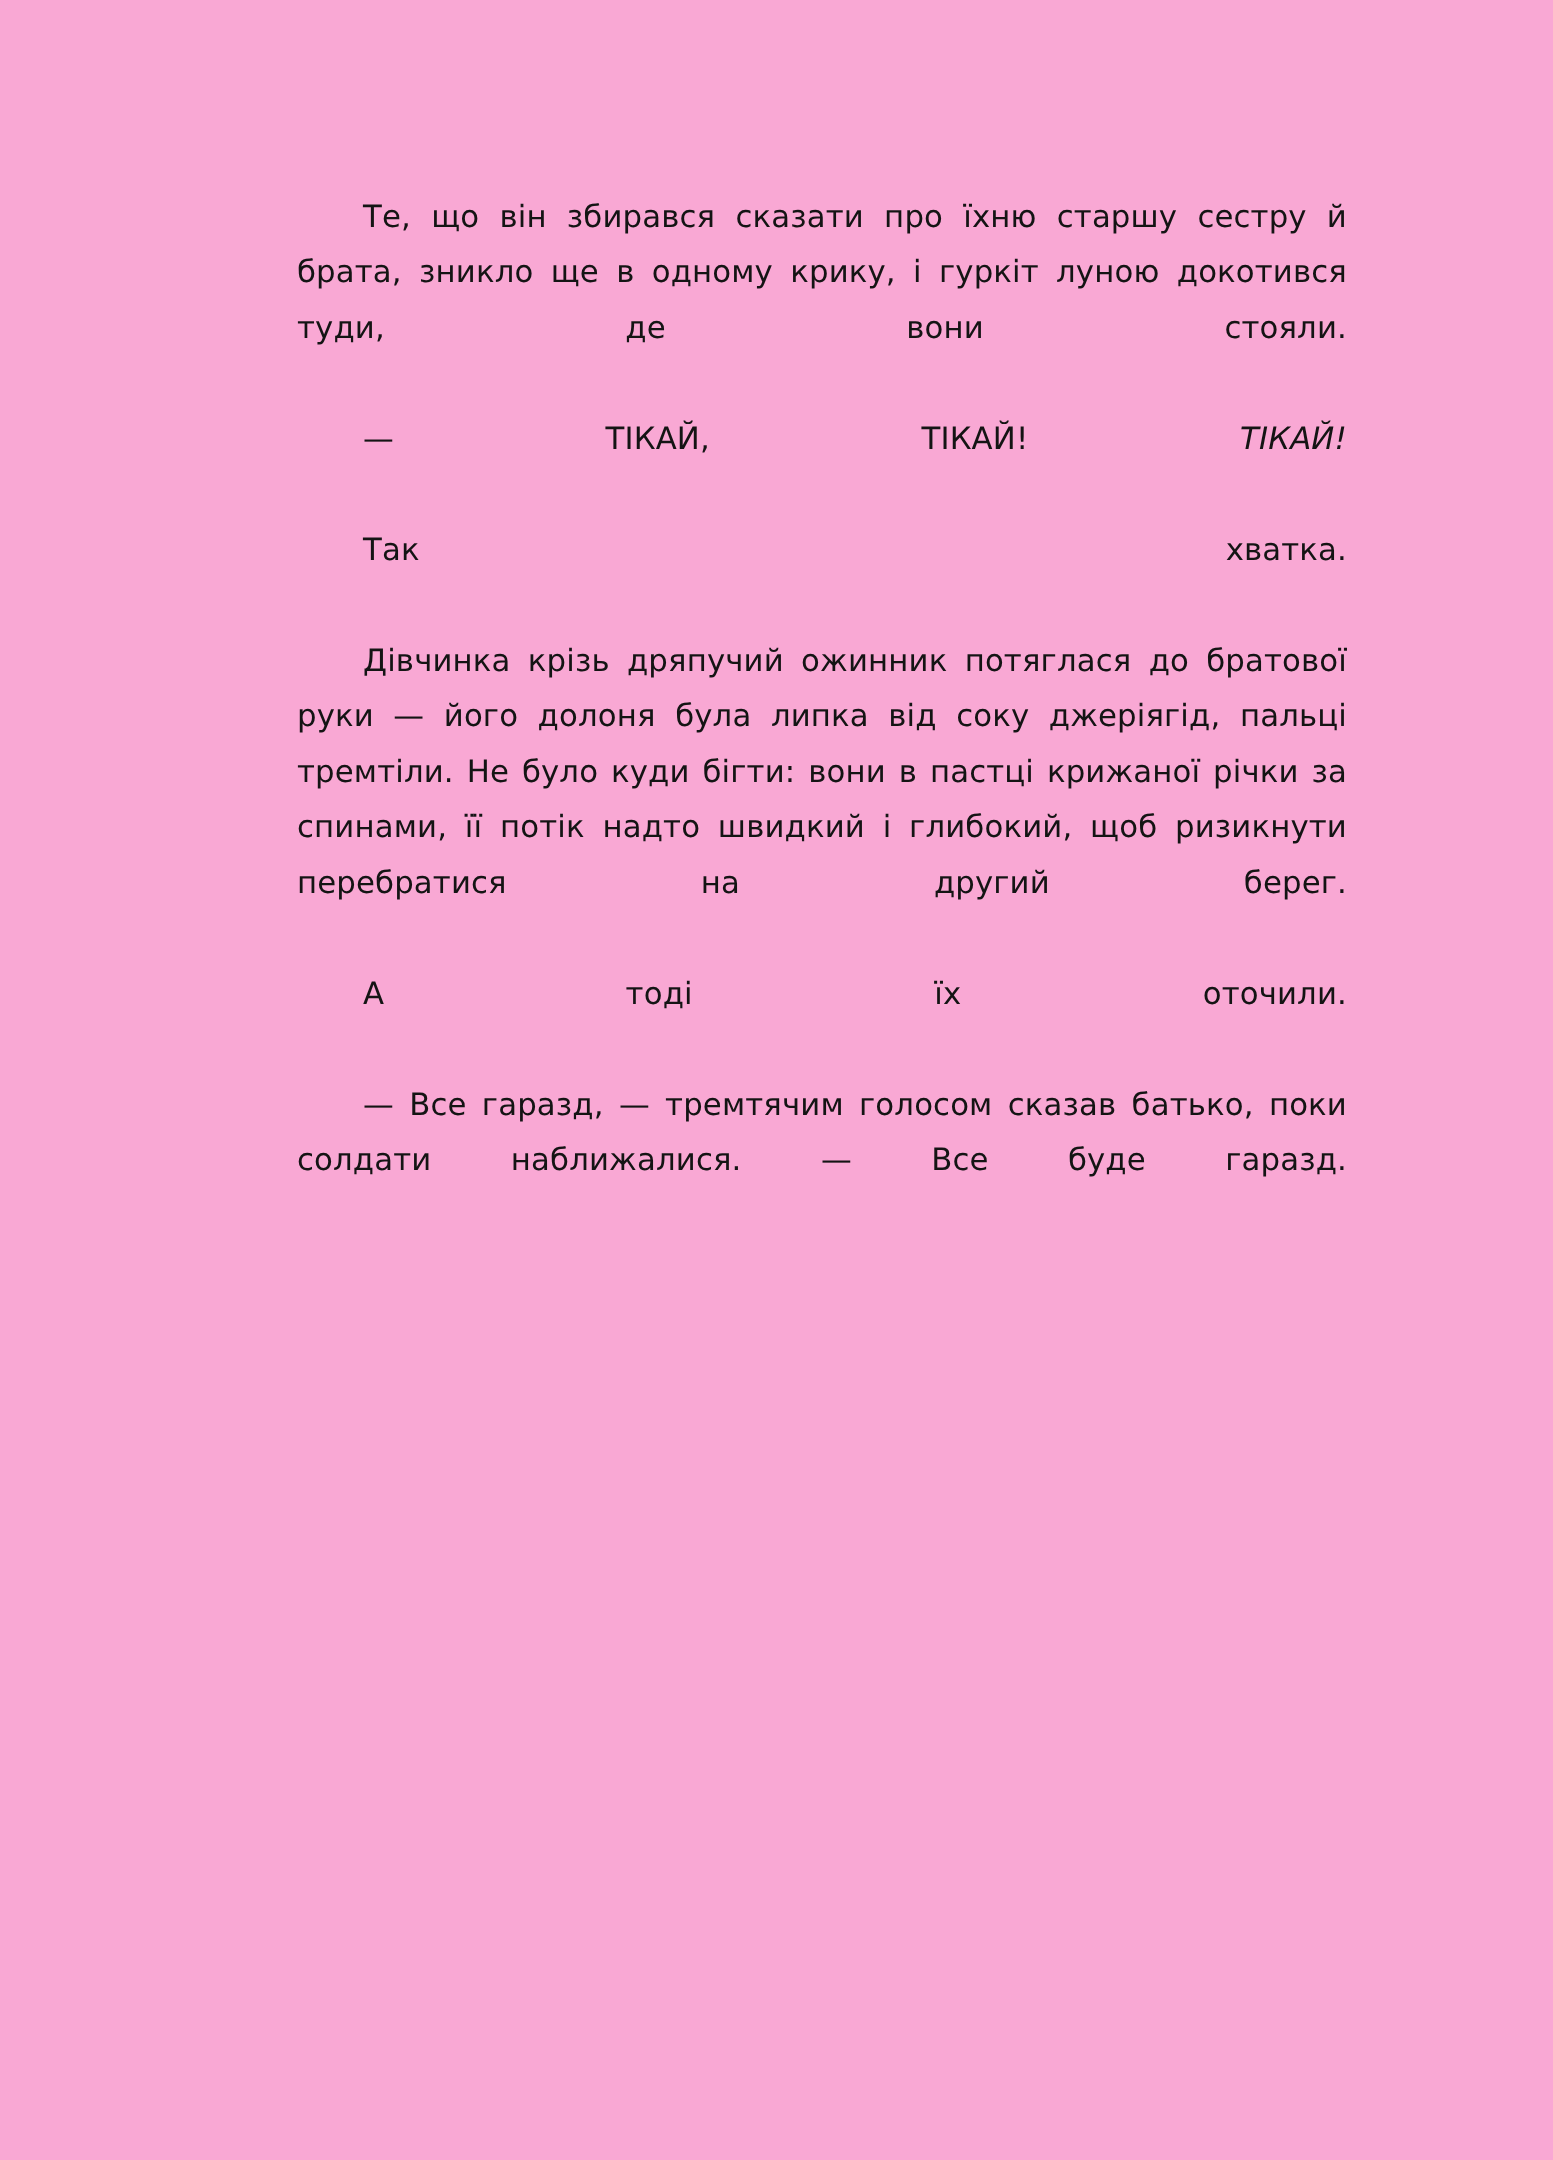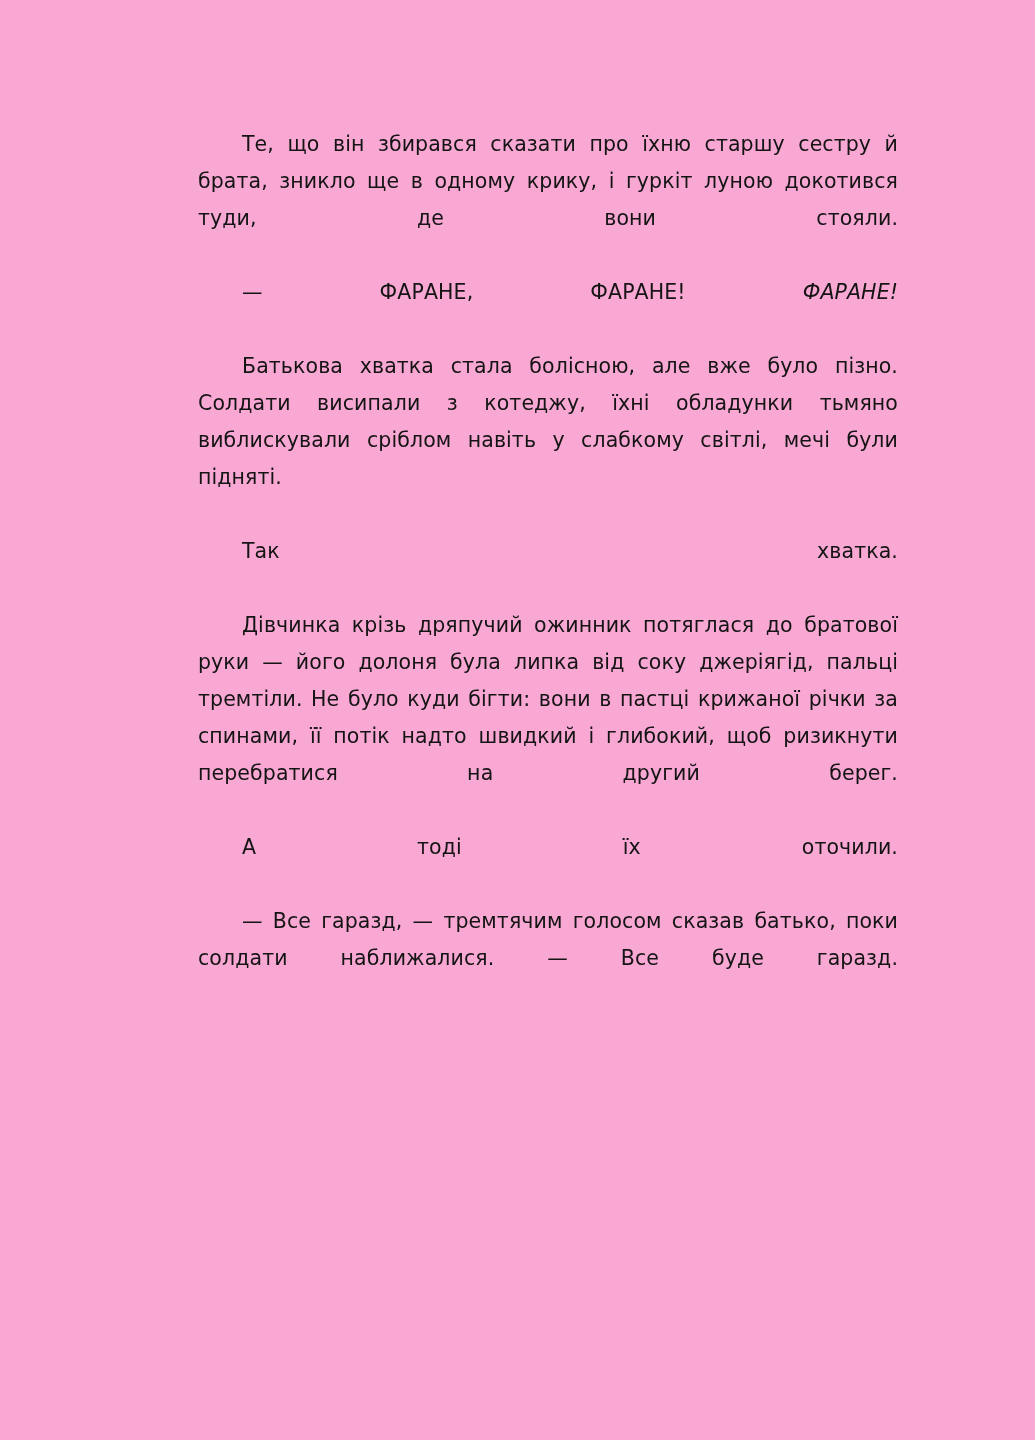--- a/index.html
+++ b/index.html
@@ -50,20 +50,19 @@
     display: inline-block;
     width: 100%;
   }
 </style>
 </head>
 <body>
 
 <div class="page">
   <div class="text-column" id="body-column">
   <p class="para"><span>Те, що він збирався сказати про їхню старшу сестру й брата, зникло ще в одному крику, і гуркіт луною докотився туди, де вони стояли.</span></p>
-      <p class="para"><span>— ФАРАНЕ, ФАРАНЕ! </span><em>ФАРАНЕ!</em></p>
-      <p class="para"><span>Батькова хватка стала болісною, але вже було пізно. Солдати висипали з котеджу, їхні обладунки тьмяно виблискували сріблом навіть у слабкому світлі, мечі були підняті.</span></p>
+      <p class="para"><span>— ТІКАЙ, ТІКАЙ! </span><em>ТІКАЙ!</em></p>
       <p class="para"><span>Так хватка.</span></p>
       <p class="para"><span>Дівчинка крізь дряпучий ожинник потяглася до братової руки — його долоня була липка від соку джеріягід, пальці тремтіли. Не було куди бігти: вони в пастці крижаної річки за спинами, її потік надто швидкий і глибокий, щоб ризикнути перебратися на другий берег.</span></p>
       <p class="para"><span>А тоді їх оточили.</span></p>
       <p class="para"><span>— Все гаразд, — тремтячим голосом сказав батько, поки солдати наближалися. — Все буде гаразд.</span></p>
     </div>
 </div>
 
 </body></html>

